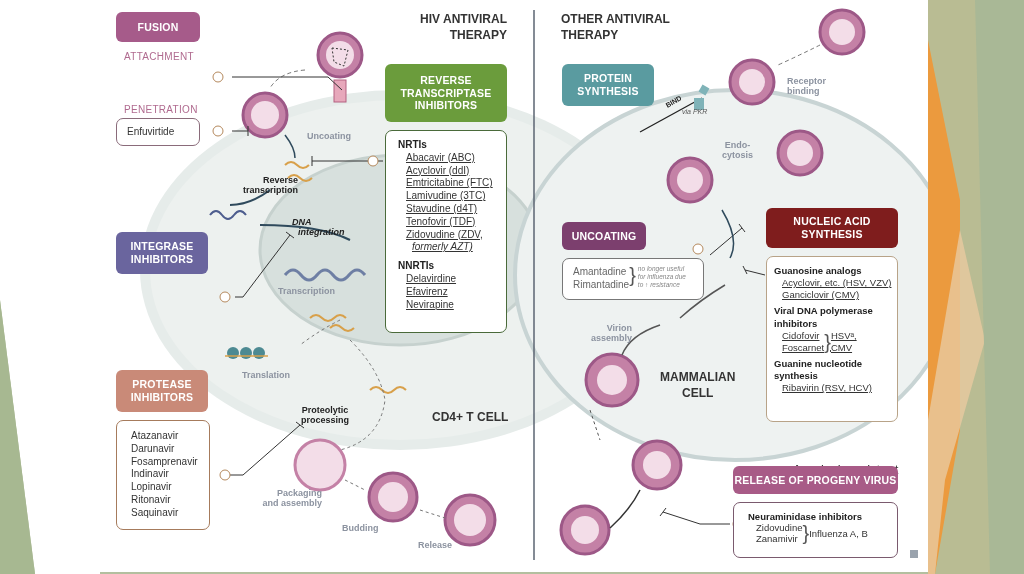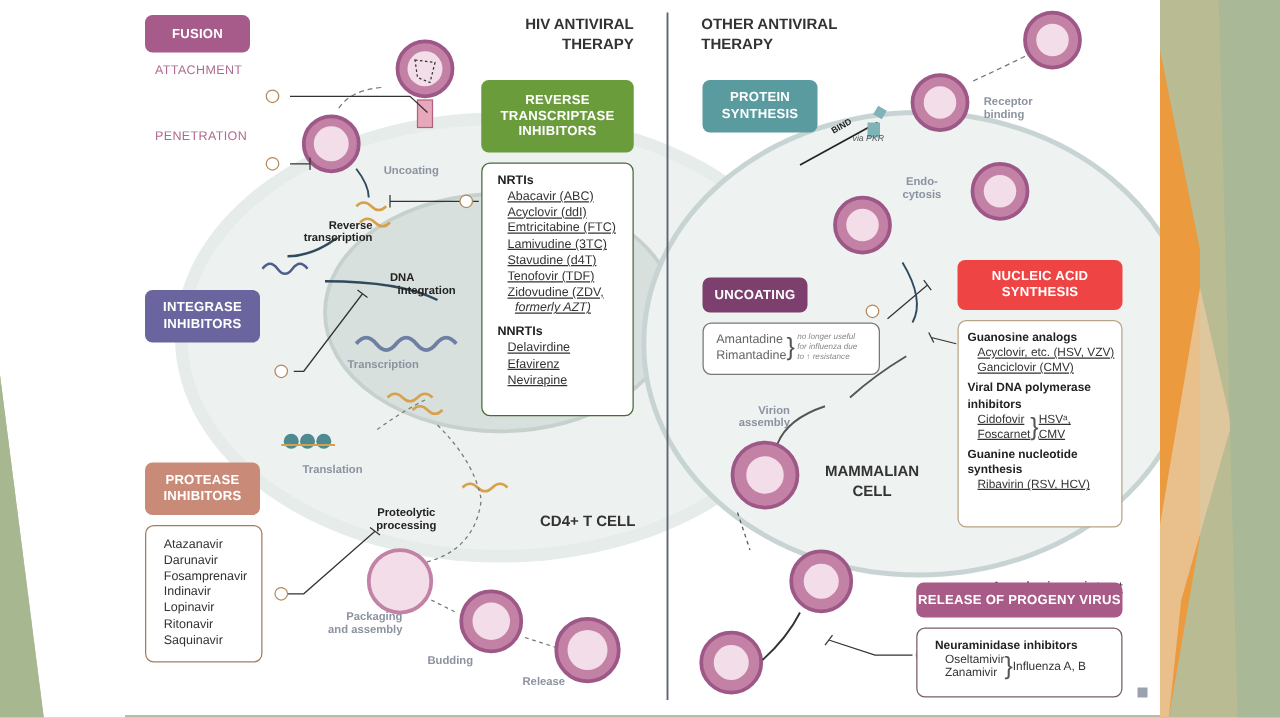--- a/index.html
+++ b/index.html
@@ -136,20 +136,23 @@
   </svg>
 
   <div class="title" style="left:317px;top:12px;text-align:right;width:90px;">
     <div>HIV ANTIVIRAL</div>
     <div>THERAPY</div>
   </div>
 
   <div class="hdr" style="left:16px;top:12px;width:84px;height:30px;background:#a65b8a;">FUSION</div>
   <div class="sublabel" style="left:24px;top:51px;color:#b06a8f;">ATTACHMENT</div>
   <div class="sublabel" style="left:24px;top:104px;color:#b06a8f;">PENETRATION</div>
+  <div class="box" style="left:16px;top:118px;width:84px;height:28px;border-color:#8a6b7a;padding:7px 0 0 10px;">
+    <span>Enfuvirtide</span>
+  </div>
 
   <div class="hdr" style="left:285px;top:64px;width:122px;height:58px;background:#6b9c3c;flex-direction:column;">
     <div>REVERSE</div>
     <div>TRANSCRIPTASE</div>
     <div>INHIBITORS</div>
   </div>
   <div class="box list" style="left:285px;top:130px;width:122px;height:203px;border-color:#4a6a3a;padding:8px 0 0 12px;">
     <div class="b">NRTIs</div>
     <div class="ind">Abacavir (ABC)</div>
     <div class="ind">Acyclovir (ddI)</div>
@@ -182,21 +185,21 @@
     <div>Lopinavir</div>
     <div>Ritonavir</div>
     <div>Saquinavir</div>
   </div>
 
   <div class="lab gray" style="left:207px;top:131px;">Uncoating</div>
   <div class="lab dark" style="left:112px;top:175px;text-align:right;width:86px;">
     <div>Reverse</div>
     <div>transcription</div>
   </div>
-  <div class="lab dark" style="left:212px;top:217px;">
+  <div class="lab dark" style="left:192px;top:217px;font-style:italic;">
     <div>DNA</div>
     <div style="margin-left:6px">integration</div>
   </div>
   <div class="lab gray" style="left:178px;top:286px;">Transcription</div>
   <div class="lab gray" style="left:142px;top:370px;">Translation</div>
   <div class="lab dark" style="left:201px;top:405px;text-align:center;">
     <div>Proteolytic</div>
     <div>processing</div>
   </div>
   <div class="lab gray" style="left:140px;top:488px;text-align:right;width:82px;">
@@ -214,35 +217,35 @@
 
   <div class="hdr" style="left:462px;top:64px;width:92px;height:42px;background:#5a9ba0;flex-direction:column;">
     <div>PROTEIN</div>
     <div>SYNTHESIS</div>
   </div>
   <div class="abs" style="left:565px;top:98px;font-size:7px;font-weight:bold;transform:rotate(-30deg);color:#222;">BIND</div>
   <div class="abs" style="left:582px;top:108px;font-size:7px;font-style:italic;color:#555;">via PKR</div>
 
   <div class="hdr" style="left:462px;top:222px;width:84px;height:28px;background:#7c3f6e;">UNCOATING</div>
   <div class="box" style="left:462px;top:258px;width:142px;height:42px;border-color:#777;padding:6px 0 0 10px;color:#666;font-size:10px;">
-    <div style="display:flex;align-items:center;">
+    <div style="display:flex;">
       <div style="line-height:1.3;">
         <div>Amantadine</div>
         <div>Rimantadine</div>
       </div>
       <span class="brace">}</span>
       <div style="font-size:6.5px;font-style:italic;color:#888;line-height:1.25;margin-left:2px;">
         <div>no longer useful</div>
         <div>for influenza due</div>
         <div>to ↑ resistance</div>
       </div>
     </div>
   </div>
 
-  <div class="hdr" style="left:666px;top:208px;width:132px;height:40px;background:#ef4444;flex-direction:column;">
+  <div class="hdr" style="left:666px;top:208px;width:132px;height:40px;background:#7f1d1d;flex-direction:column;">
     <div>NUCLEIC ACID</div>
     <div>SYNTHESIS</div>
   </div>
   <div class="box list" style="left:666px;top:256px;width:132px;height:166px;border-color:#b8a388;padding:8px 0 0 7px;font-size:9.5px;">
     <div class="b">Guanosine analogs</div>
     <div class="ind">Acyclovir, etc. (HSV, VZV)</div>
     <div class="ind">Ganciclovir (CMV)</div>
     <div class="b" style="margin-top:4px">Viral DNA polymerase</div>
     <div class="b">inhibitors</div>
     <div class="ind" style="display:flex;align-items:center;">
@@ -260,21 +263,21 @@
     <div class="b">synthesis</div>
     <div class="ind">Ribavirin (RSV, HCV)</div>
   </div>
   <div class="abs" style="left:688px;top:426px;font-size:13px;color:#333;margin-top:36px;">ᵃAcyclovir-resistant</div>
 
   <div class="hdr" style="left:633px;top:466px;width:165px;height:28px;background:#a85b87;">RELEASE OF PROGENY VIRUS</div>
   <div class="box" style="left:633px;top:502px;width:165px;height:56px;border-color:#7a5a6e;padding:8px 0 0 14px;font-size:9.5px;">
     <div class="b">Neuraminidase inhibitors</div>
     <div style="display:flex;align-items:center;padding-left:8px;">
       <div style="line-height:1.2">
-        <div>Oseltamivir</div>
+        <div>Zidovudine</div>
         <div>Zanamivir</div>
       </div>
       <span class="brace">}</span>
       <div>Influenza A, B</div>
     </div>
   </div>
 
   <div class="lab gray" style="left:687px;top:76px;">
     <div>Receptor</div>
     <div>binding</div>

